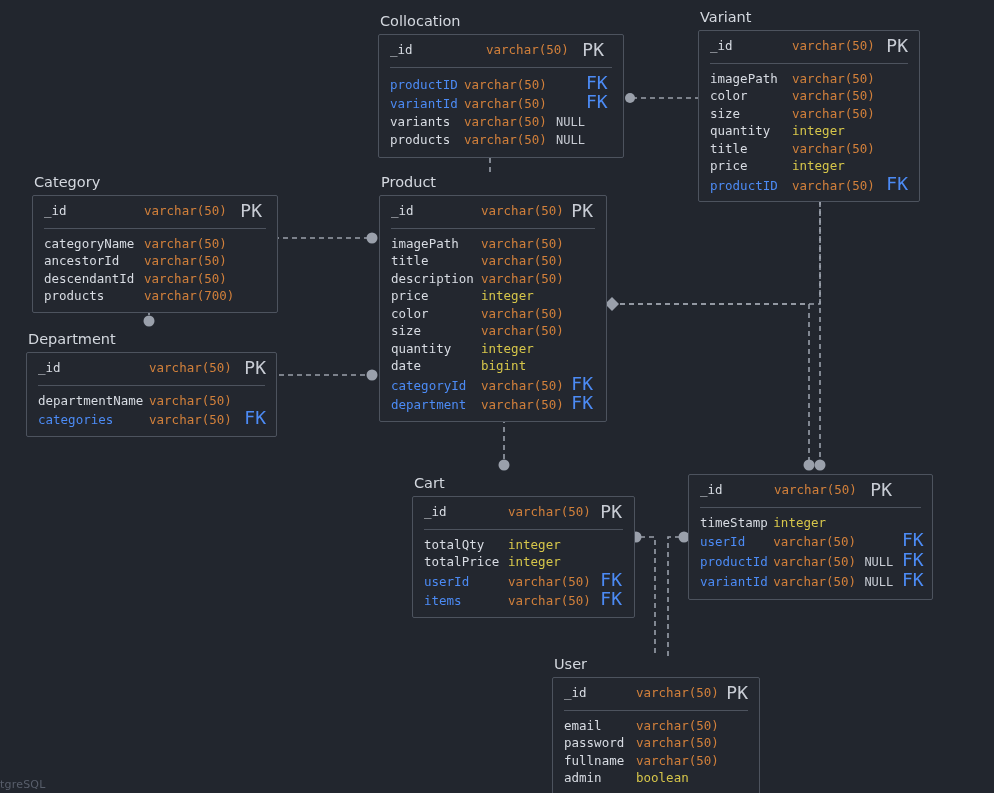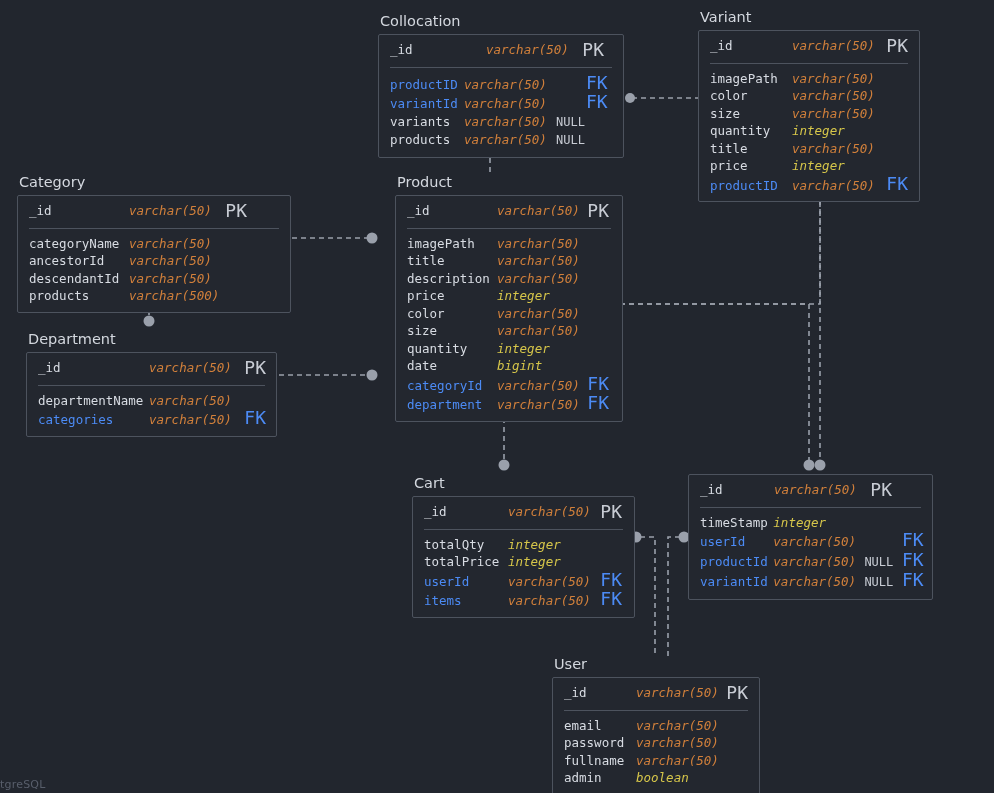--- a/index.html
+++ b/index.html
@@ -65,21 +65,20 @@
     margin: 4px 11px 6px 11px;
   }
   .col-name {
     color: #d8dce3;
   }
   .col-name.fk {
     color: #4c8bf5;
   }
   .col-type {
     color: #d2803b;
-    font-style: italic;
   }
   .col-type.num {
     color: #d6c64a;
   }
   .col-null {
     color: #c8ccd4;
     font-size: 12px;
   }
   .col-key {
     color: #c8ccd4;
@@ -222,21 +221,21 @@
         <span class="col-key" style="width:24px;text-align:right"></span>
       </div>
       <div class="row">
         <span class="col-name fk" style="width:82px">productID</span>
         <span class="col-type" style="width:92px">varchar(50)</span>
         <span class="col-key fk" style="width:24px;text-align:right">FK</span>
       </div>
     </div>
   </div>
 
-  <div class="entity" style="left:17px; top:173px; width:274px;">
+  <div class="entity" style="left:32px; top:173px; width:246px;">
     <div class="entity-title">Category</div>
     <div class="entity-box">
       <div class="row pk-row">
         <span class="col-name" style="width:100px">_id</span>
         <span class="col-type" style="width:92px">varchar(50)</span>
         <span class="col-key" style="width:26px;text-align:right">PK</span>
       </div>
       <div class="pk-sep"></div>
       <div class="row">
         <span class="col-name" style="width:100px">categoryName</span>
@@ -245,26 +244,26 @@
       <div class="row">
         <span class="col-name" style="width:100px">ancestorId</span>
         <span class="col-type" style="width:100px">varchar(50)</span>
       </div>
       <div class="row">
         <span class="col-name" style="width:100px">descendantId</span>
         <span class="col-type" style="width:100px">varchar(50)</span>
       </div>
       <div class="row">
         <span class="col-name" style="width:100px">products</span>
-        <span class="col-type" style="width:100px">varchar(500)</span>
-      </div>
-    </div>
-  </div>
-
-  <div class="entity" style="left:395px; top:173px; width:228px;">
+        <span class="col-type" style="width:100px">varchar(700)</span>
+      </div>
+    </div>
+  </div>
+
+  <div class="entity" style="left:379px; top:173px; width:228px;">
     <div class="entity-title">Product</div>
     <div class="entity-box">
       <div class="row pk-row">
         <span class="col-name" style="width:90px">_id</span>
         <span class="col-type" style="width:90px">varchar(50)</span>
         <span class="col-key" style="width:22px;text-align:right">PK</span>
       </div>
       <div class="pk-sep"></div>
       <div class="row">
         <span class="col-name" style="width:90px">imagePath</span>

